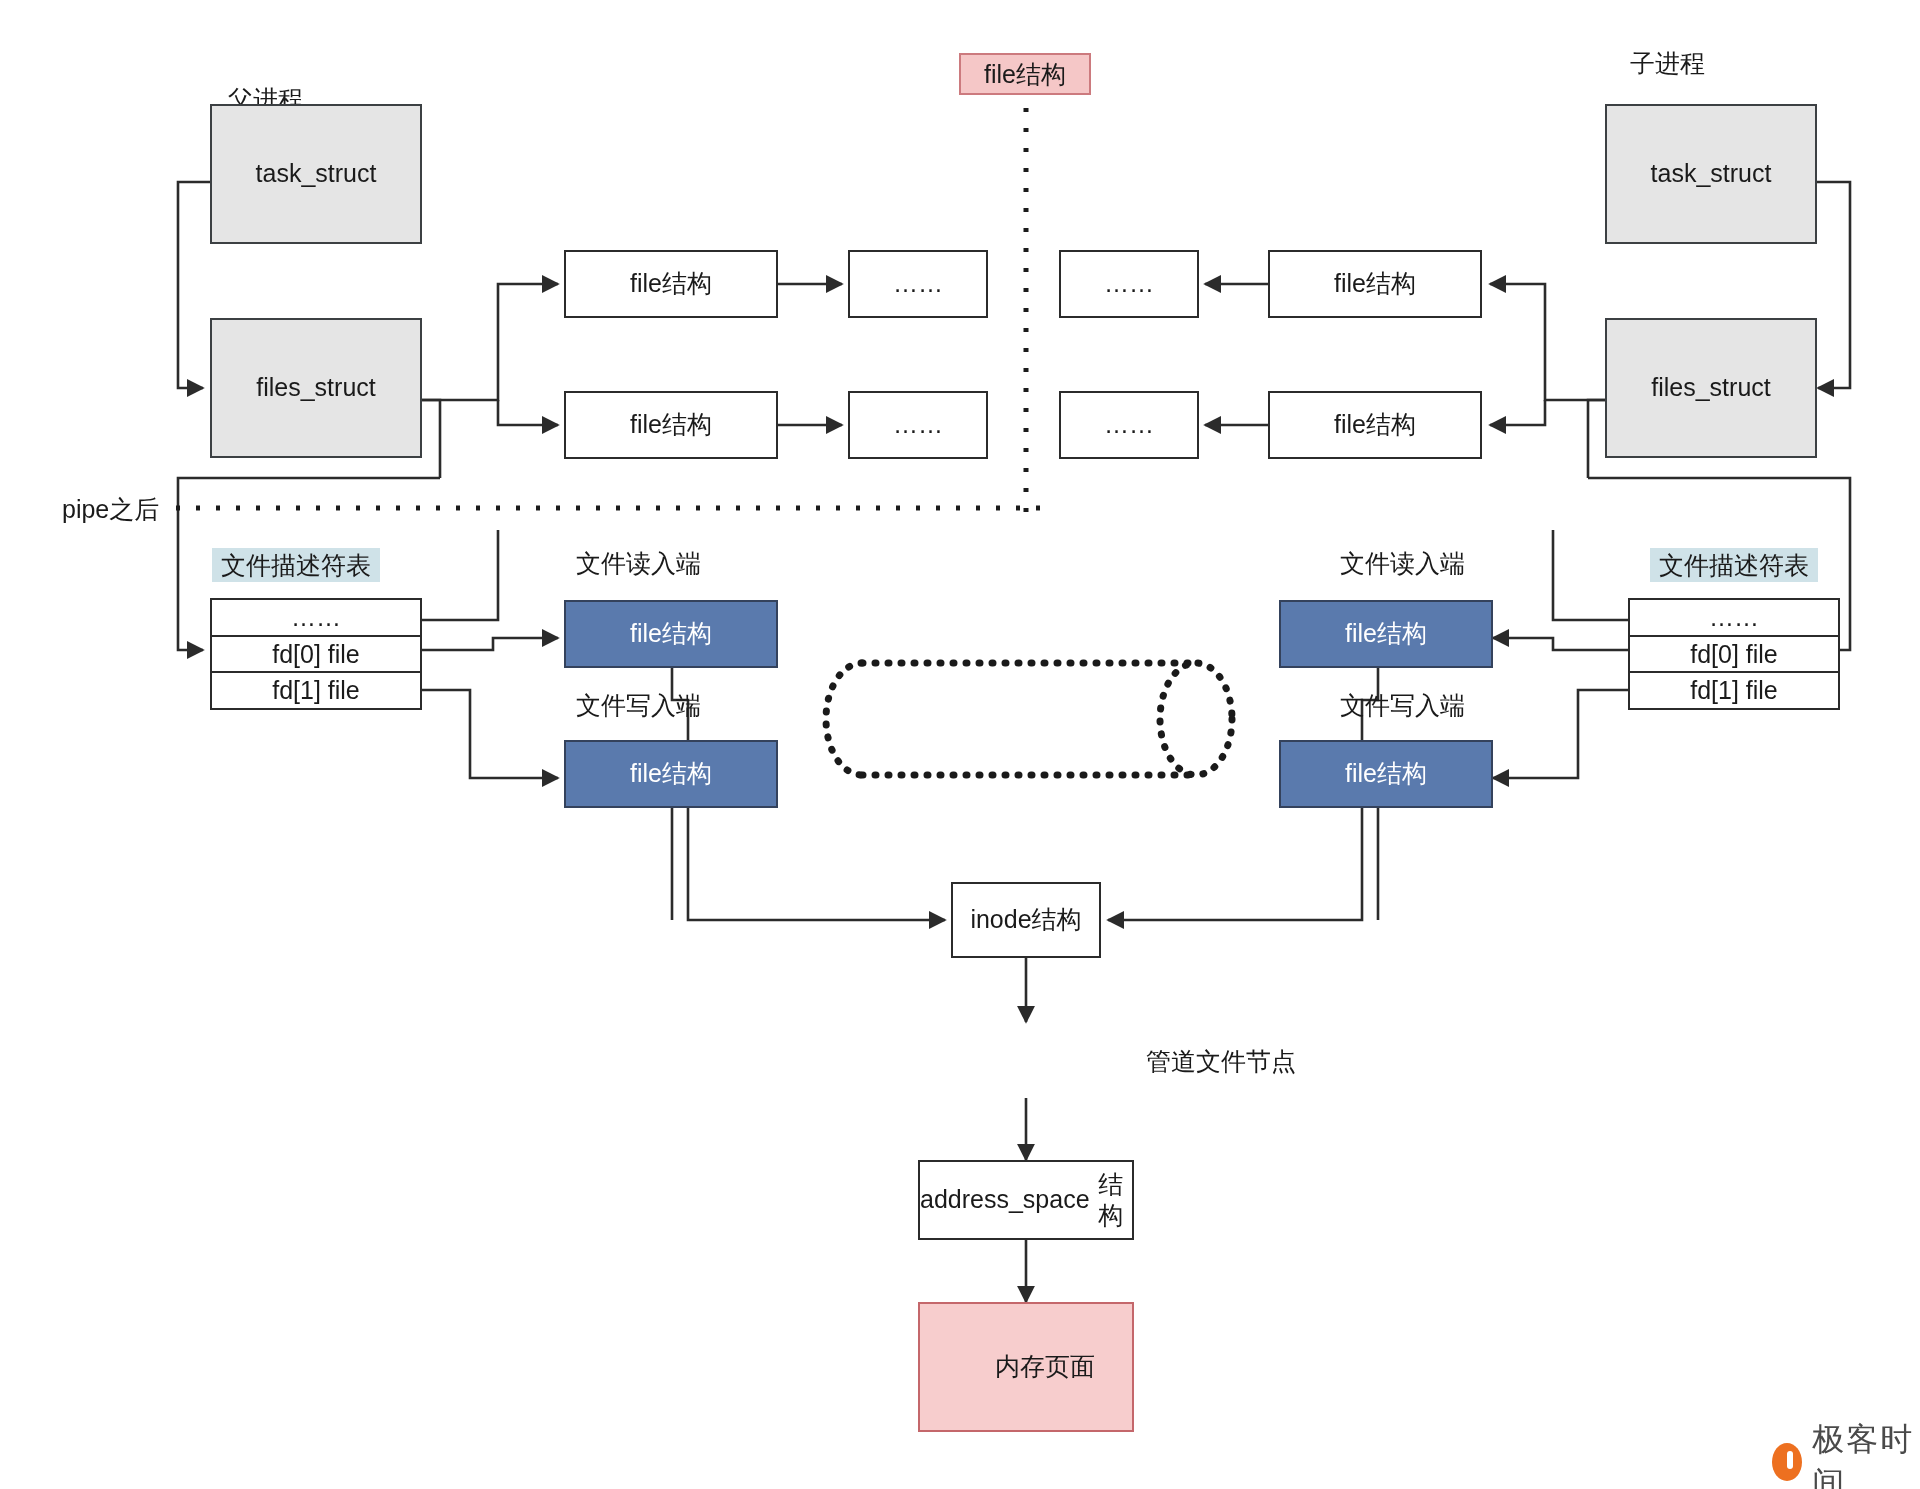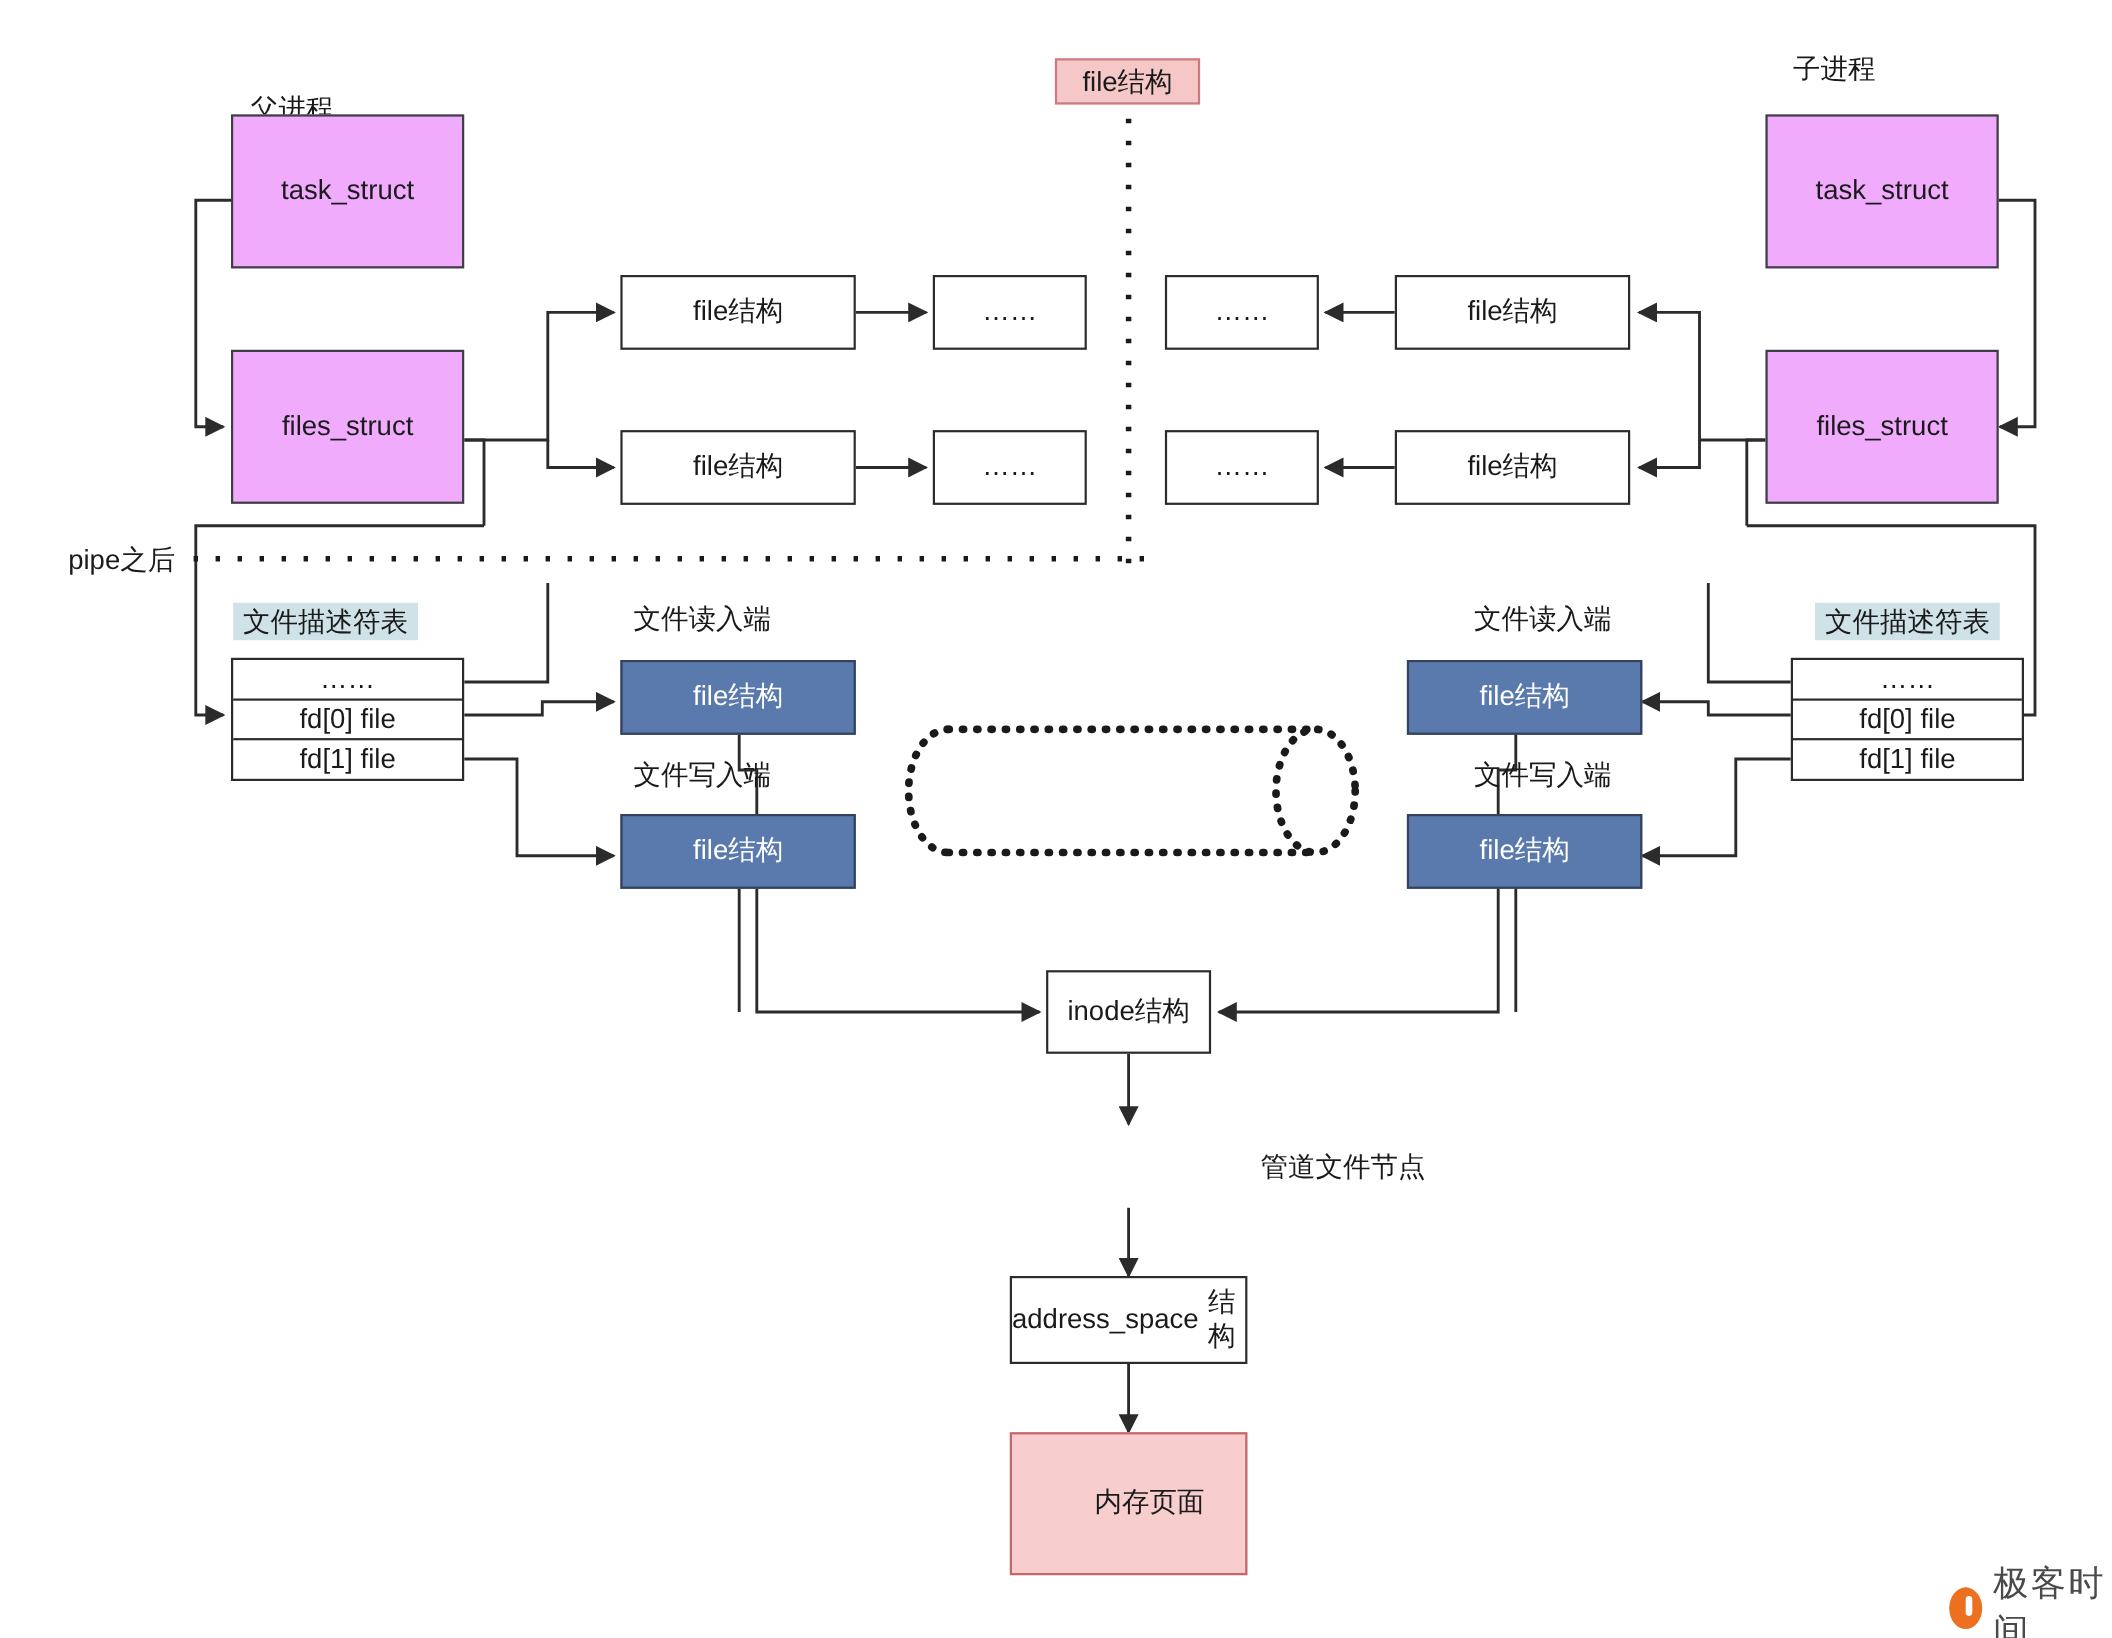--- a/index.html
+++ b/index.html
@@ -38,21 +38,21 @@
     align-items: center;
     justify-content: center;
     text-align: center;
     font-size: 25px;
     line-height: 1.25;
     color: #1a1a1a;
     border: 2px solid #2b2b2b;
     background: #ffffff;
   }
   .box.blue-light {
-    background: #f0abfc;
+    background: #e5e5e5;
     border-color: #3c4043;
     text-align: right;
   }
   .box.blue-dark {
     background: #5a7aad;
     border-color: #34425c;
     color: #ffffff;
   }
   .box.pink {
     background: #f7cdcd;

